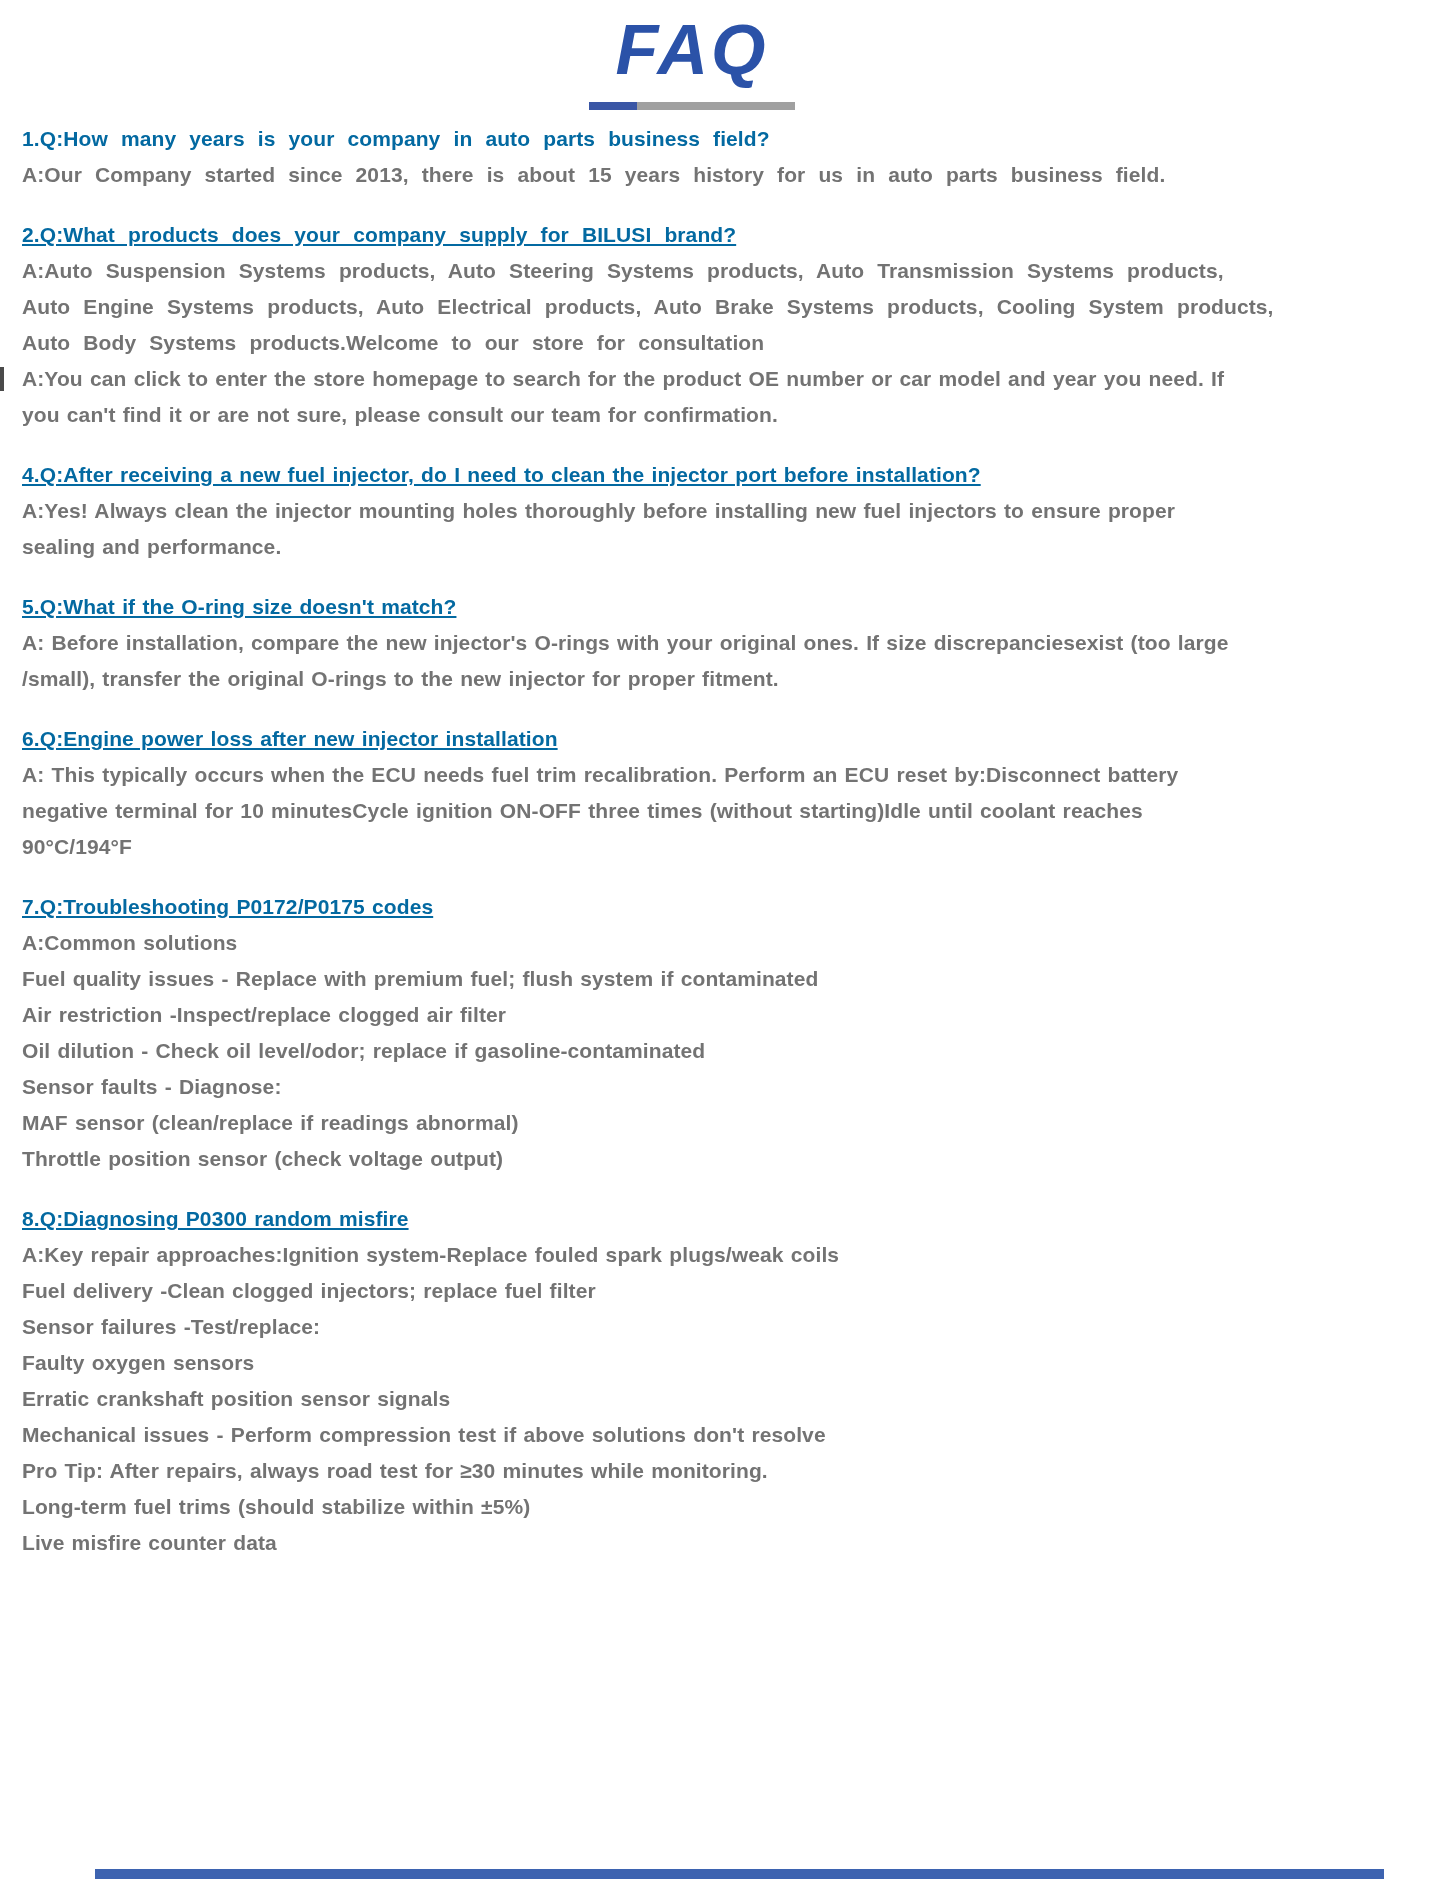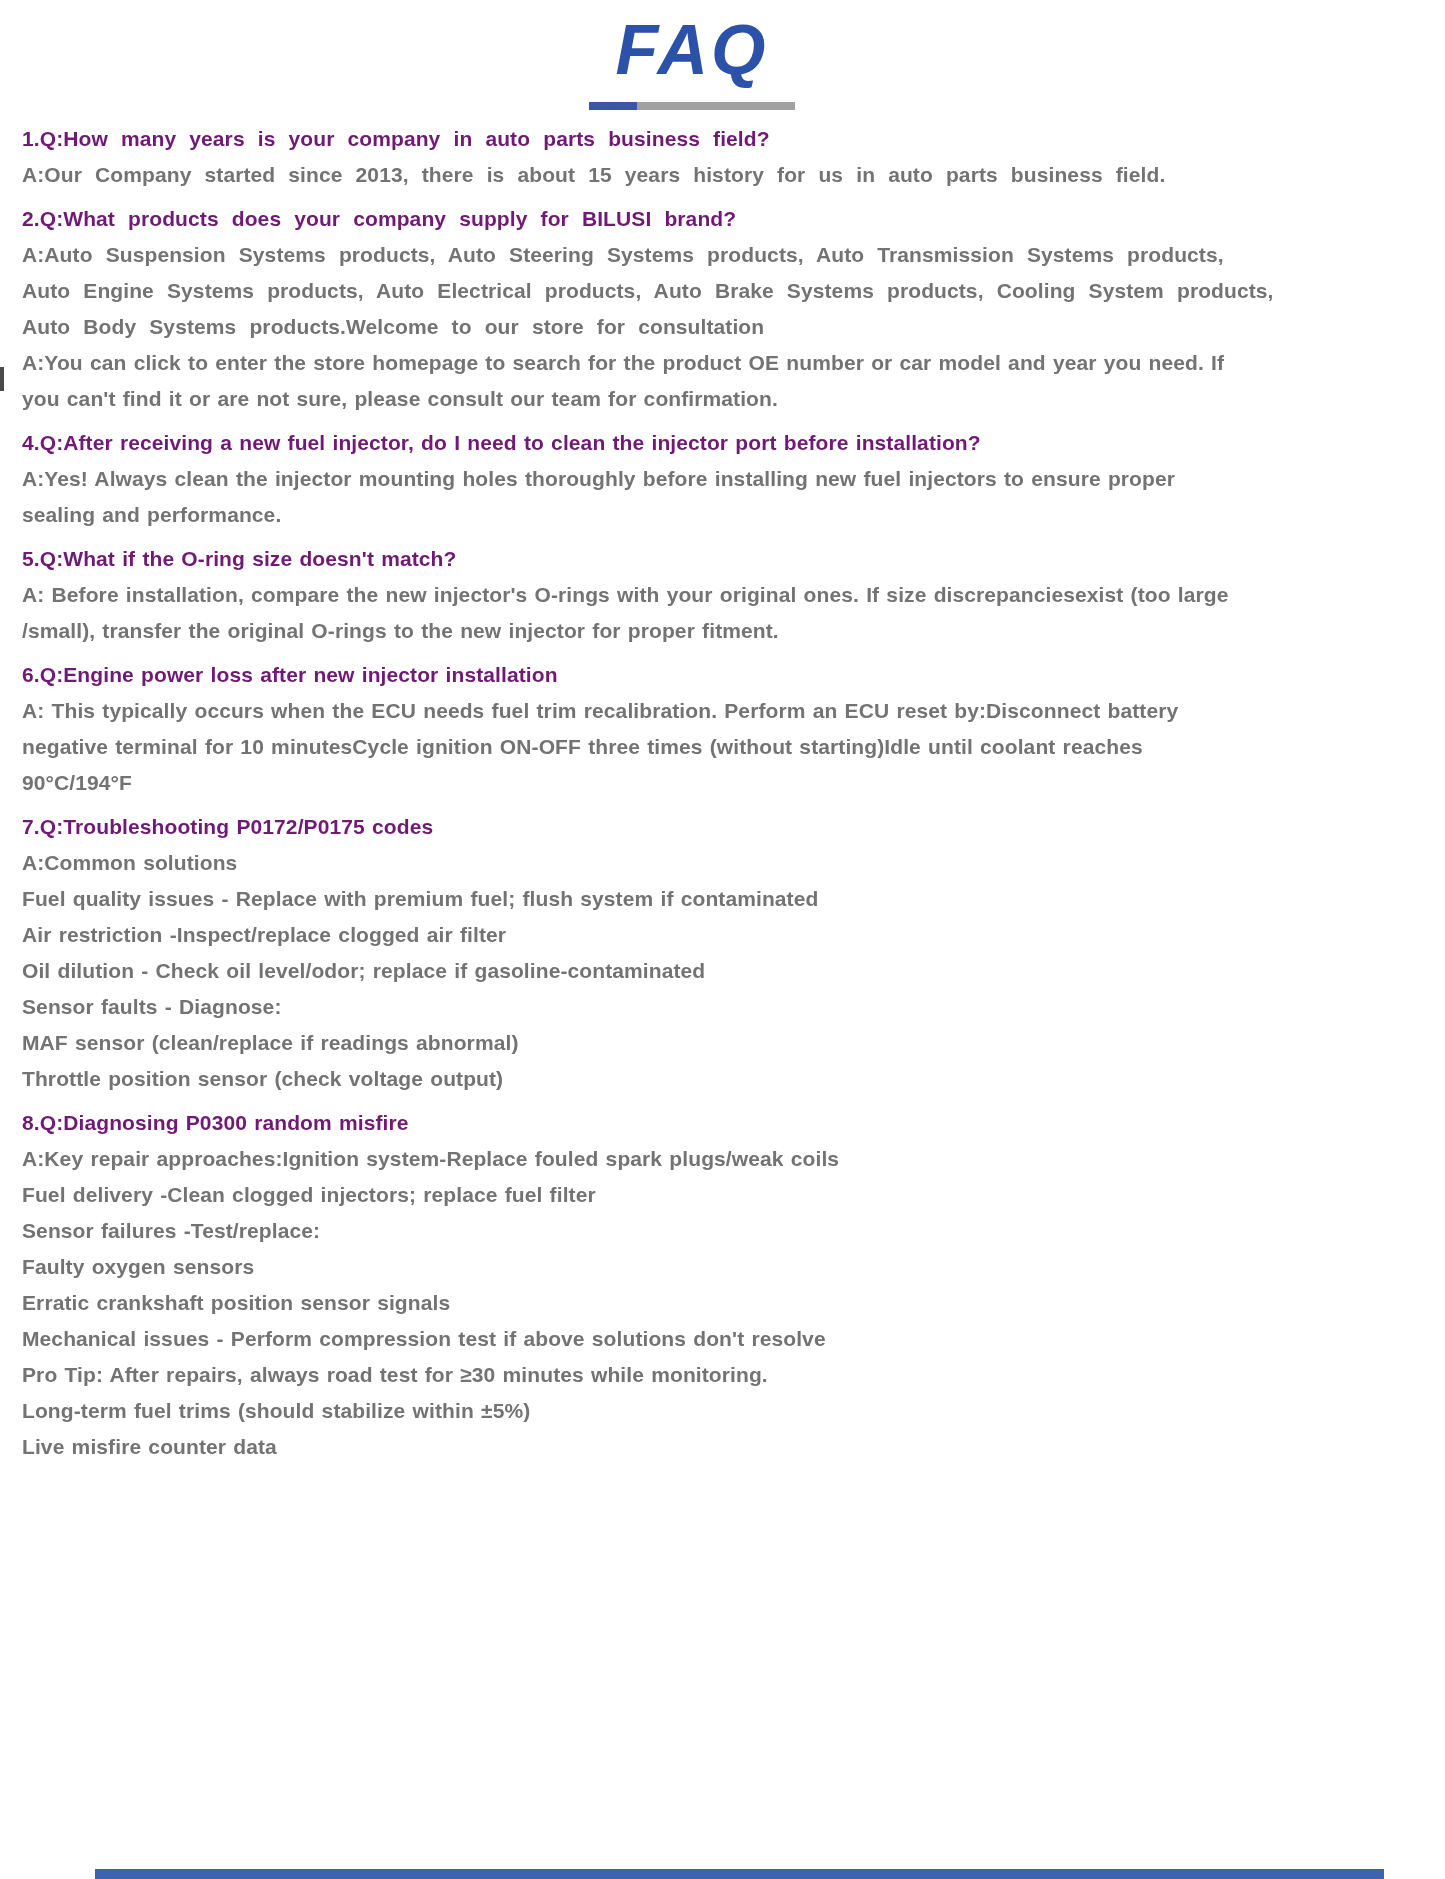--- a/index.html
+++ b/index.html
@@ -46,25 +46,25 @@
     right: 20px;
   }
   .question, .answer {
     font-size: 21px;
     line-height: 36px;
     font-weight: 700;
     white-space: nowrap;
     word-spacing: 0.06em;
     letter-spacing: 0.1px;
   }
-  .question { color: #701a75; }
+  .question { color: #0369a1; }
   .answer   { color: #737373; }
   .faq-item.wide .question,
   .faq-item.wide .answer { word-spacing: 0.34em; }
-  .faq-item:not(:first-child) .question { margin-top: 8px; }
+  .faq-item:not(:first-child) .question { margin-top: 24px; text-decoration: underline; }
 
   
   .bottom-bar {
     position: absolute;
     left: 95px;
     right: 0;
     bottom: 0;
     height: 10px;
     background: #3d63b0;
   }

